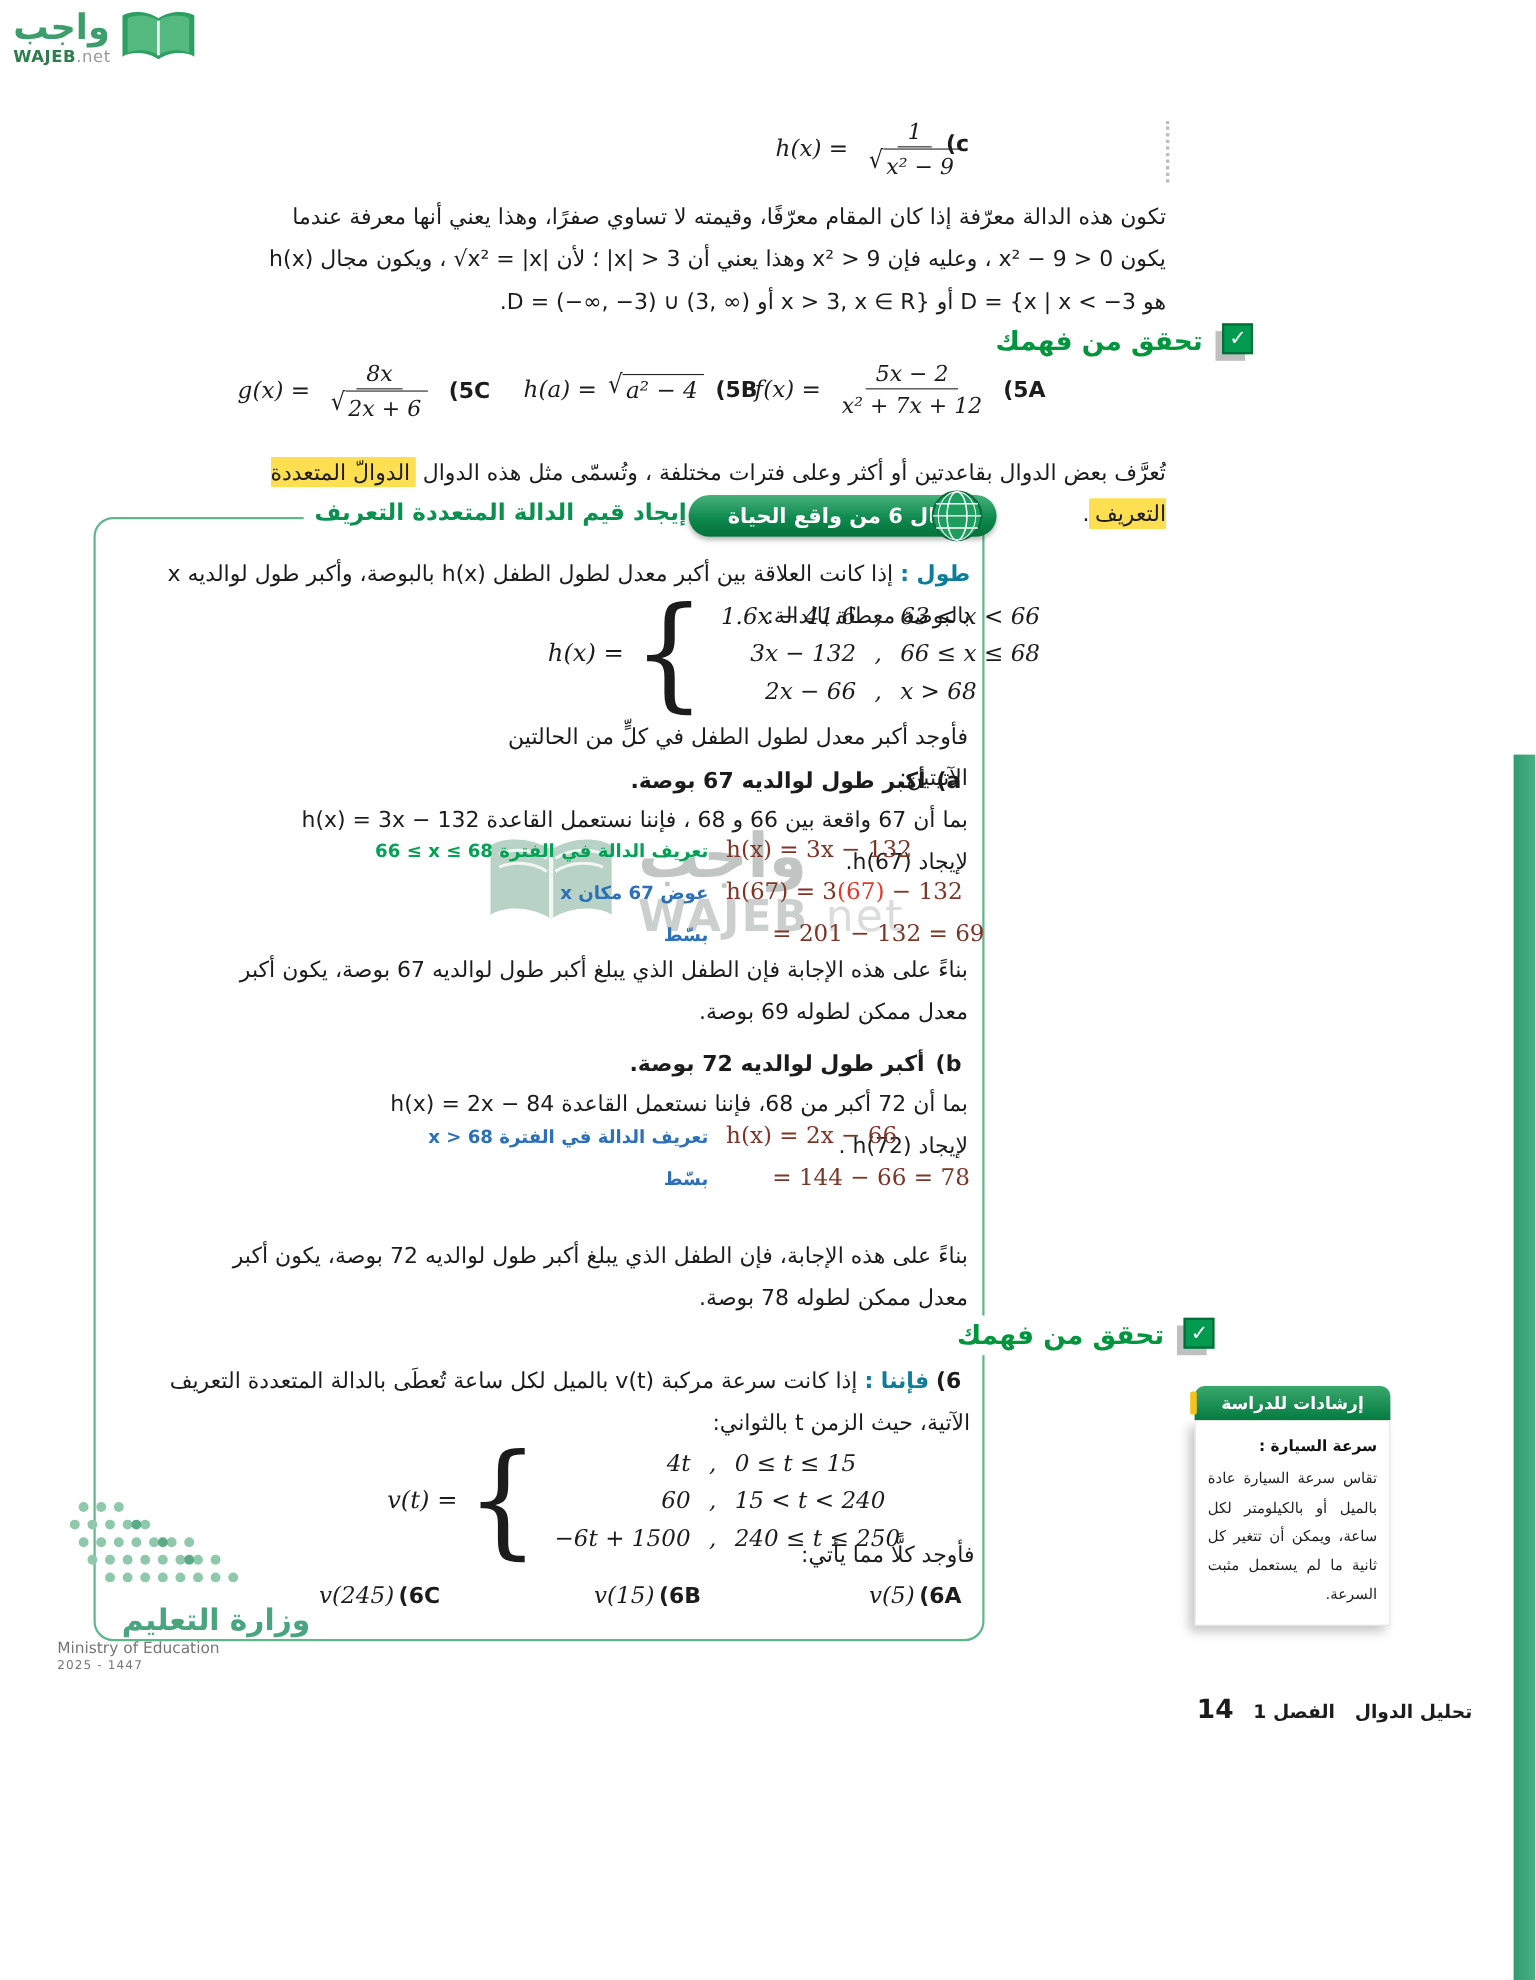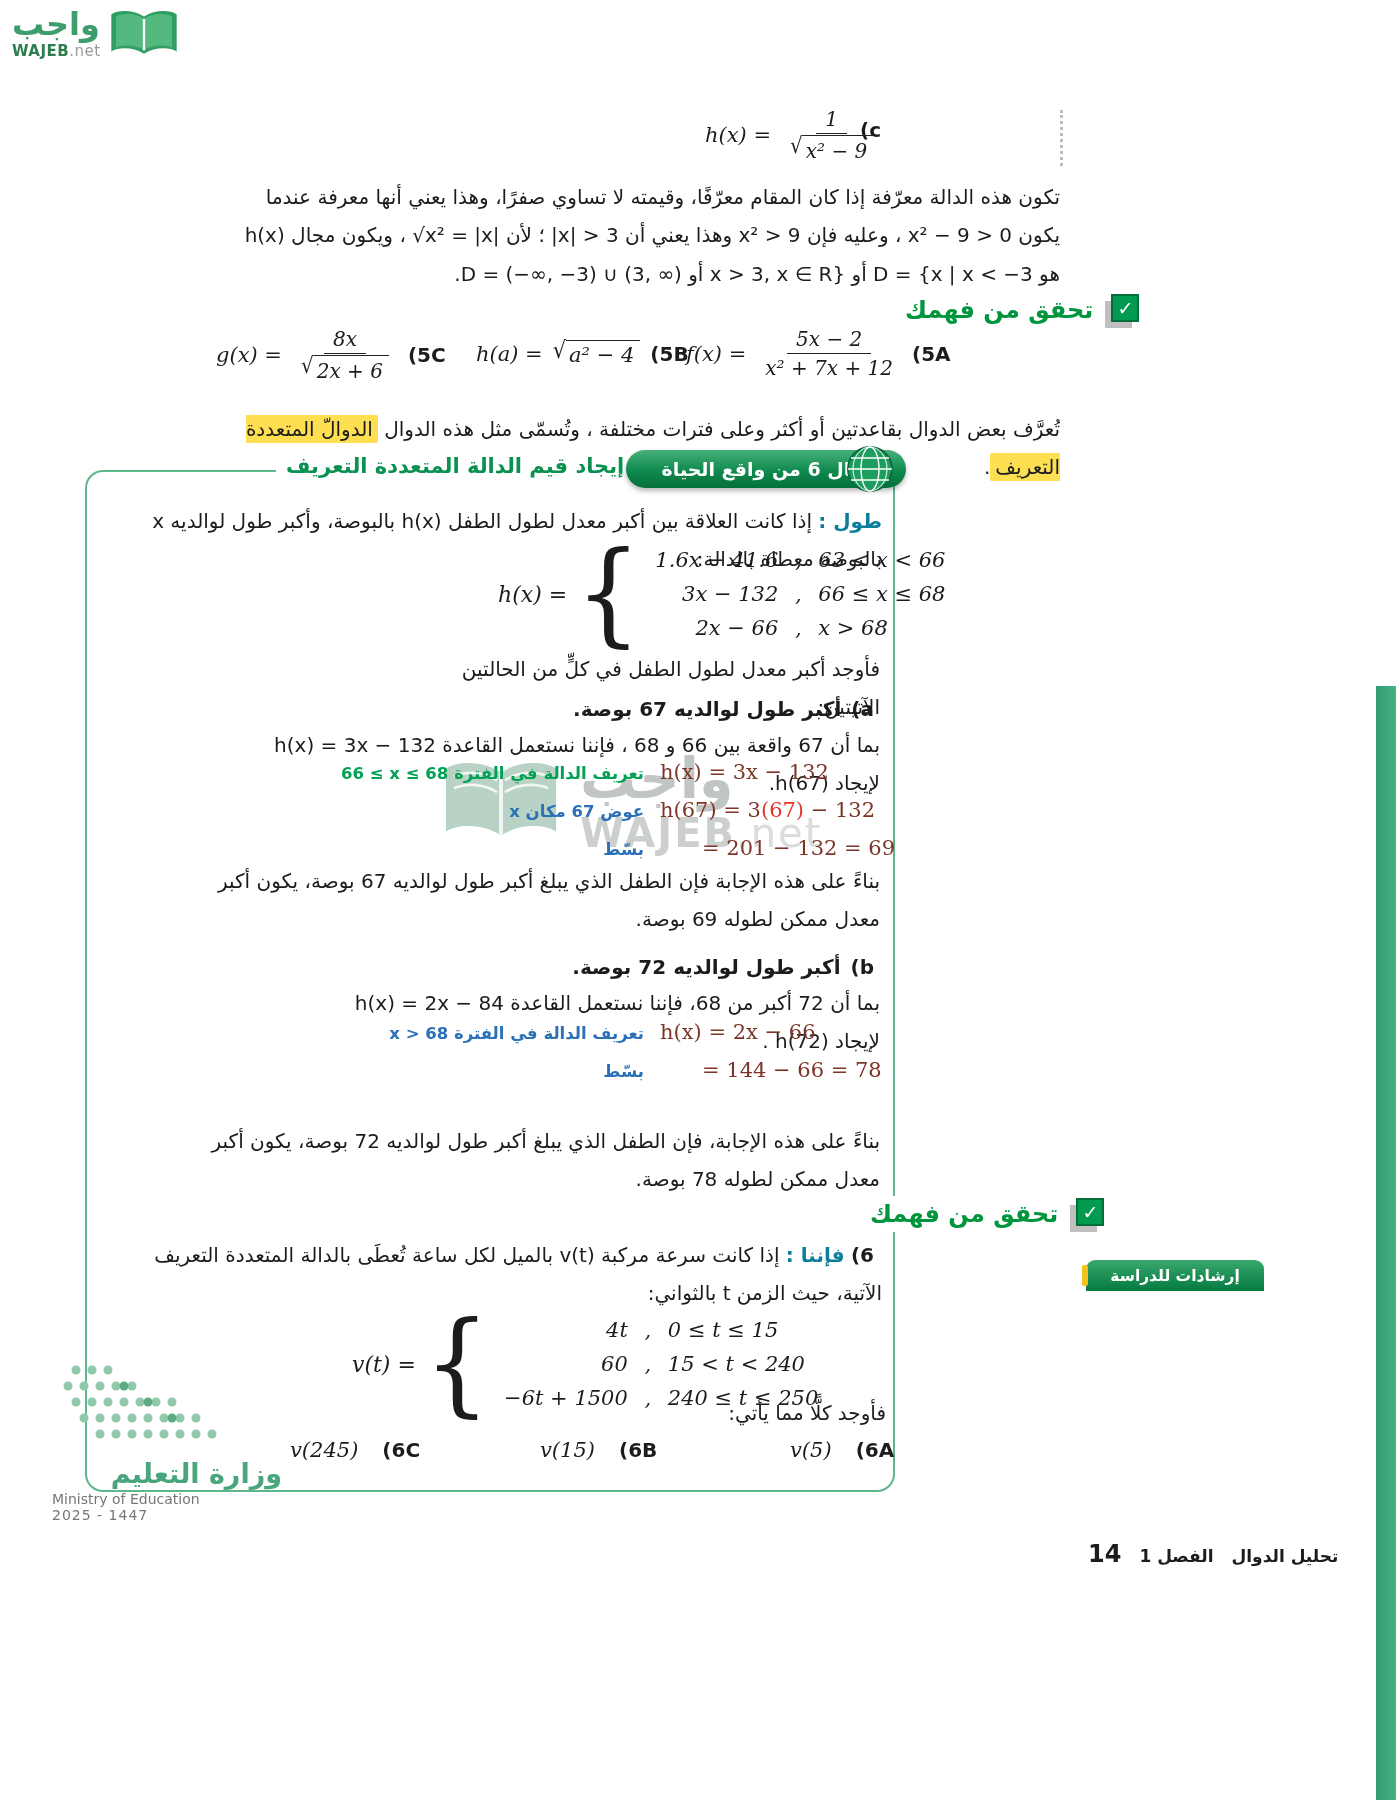--- a/index.html
+++ b/index.html
@@ -43,21 +43,21 @@
 .steps .eq .red{color:#e1372b}
 .steps .eq.indent{padding-left:58px}
 .banner{position:absolute;display:flex;align-items:center;justify-content:center;background:linear-gradient(180deg,#47b07b 0%,#0f8a4e 55%,#04703a 100%);color:#fff;font-weight:700;font-size:19px;border-radius:19px;box-shadow:0 3px 5px rgba(0,0,0,.28);z-index:3}
 .ex-title{position:absolute;background:#fff;color:#0a9150;font-weight:700;font-size:21px;padding:2px 10px;z-index:2}
 .ex-box{position:absolute;border:2.5px solid #5eb78b;border-radius:18px;z-index:0}
 .study{position:absolute;width:178px;z-index:4}
 .study .hdr{position:relative;height:31px;background:linear-gradient(180deg,#3aa86c,#047a41);border-radius:9px 9px 0 0;color:#fff;font-weight:700;font-size:15.5px;display:flex;align-items:center;justify-content:center}
 .study .hdr .tab{position:absolute;left:-4px;top:5px;width:6px;height:21px;background:#f3c21b;border-radius:2px}
 .study .bd{background:#fff;border:1px solid #e2e2e2;box-shadow:-5px 6px 9px rgba(0,0,0,.22);padding:10px 11px 14px;direction:rtl;text-align:justify;font-size:13.5px;line-height:1.95;color:#222}
 .study .ttl{font-weight:700;font-size:14px;margin-bottom:2px;color:#111}
-.ans{display:flex;align-items:flex-end;gap:24px;direction:ltr;font-size:21px}
+.ans{display:flex;align-items:flex-end;gap:4px;direction:ltr;font-size:21px}
 .footer{display:flex;align-items:baseline;gap:18px}
 .strip{position:absolute;background:linear-gradient(90deg,#2f9c72,#49b184)}
 .wm{display:flex;align-items:center;gap:20px;opacity:.55}
 .brand{display:flex;align-items:flex-start;gap:8px}
 .brand .ar{font-size:32px;font-weight:700;color:#3d9d6d;line-height:1.05}
 .brand .en{font-size:15px;font-weight:700;color:#2e7d4f;letter-spacing:.5px}
 .brand .en .tld{color:#9a9a9a;font-weight:400}
 .wm .ar{font-size:56px;font-weight:700;color:#8f9693;line-height:1.1}
 .wm .en{font-size:40px;font-weight:700;color:#a2a9a5;letter-spacing:2px}
 .wm .en .tld{color:#bcc2be;font-weight:400}
@@ -278,20 +278,24 @@
   </div>
   <div class="abs ans" style="left:790px;top:1438px">
     <span class="math">v(5)</span>
     <span class="label">(6A</span>
   </div>
 
   <div class="study" style="left:1086px;top:1260px">
     <div class="hdr">
       <span class="tab"></span>
       <span>إرشادات للدراسة</span>
+    </div>
+    <div class="bd">
+      <div class="ttl">سرعة السيارة :</div>
+      <div>تقاس سرعة السيارة عادة بالميل أو بالكيلومتر لكل ساعة، ويمكن أن تتغير كل ثانية ما لم يستعمل مثبت السرعة.</div>
     </div>
   </div>
 
   <div class="abs" style="left:52px;top:1360px;width:230px">
     <svg width="190" height="92" viewBox="0 0 190 92">
       <g fill="#8fc8aa">
         <circle cx="24" cy="10" r="4.5"></circle>
           <circle cx="40" cy="10" r="4.5"></circle>
           <circle cx="56" cy="10" r="4.5"></circle>
         <circle cx="16" cy="26" r="4.5"></circle>
@@ -324,21 +328,21 @@
           <circle cx="160" cy="74" r="4.5"></circle>
       </g>
       <g fill="#5aab85">
         <circle cx="72" cy="26" r="4.5"></circle>
           <circle cx="96" cy="42" r="4.5"></circle>
           <circle cx="120" cy="58" r="4.5"></circle>
       </g>
     </svg>
     <div class="rtl" style="font-size:27px;font-weight:700;color:#49a57e;line-height:1.3">وزارة التعليم</div>
     <div class="ltr" style="font-size:14px;color:#777">Ministry of Education</div>
-    <div class="ltr" style="font-size:14px;color:#777;letter-spacing:1px">2025 - 1447</div>
+    <div class="ltr" style="font-size:11px;color:#777;letter-spacing:1px">2025 - 1447</div>
   </div>
 
   <div class="abs footer ltr" style="left:1088px;top:1540px">
     <span style="font-size:24px;font-weight:700">14</span>
     <span class="rtl" style="font-size:17px;font-weight:700">الفصل 1</span>
     <span class="rtl" style="font-size:17px;font-weight:700">تحليل الدوال</span>
   </div>
 
 </div>
 

